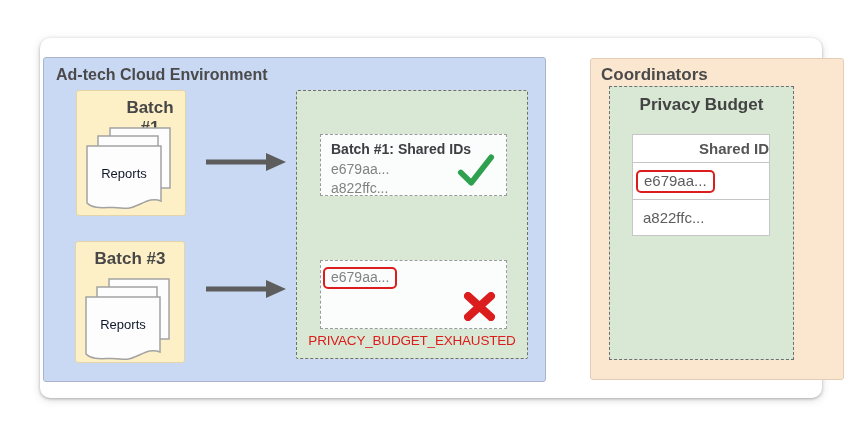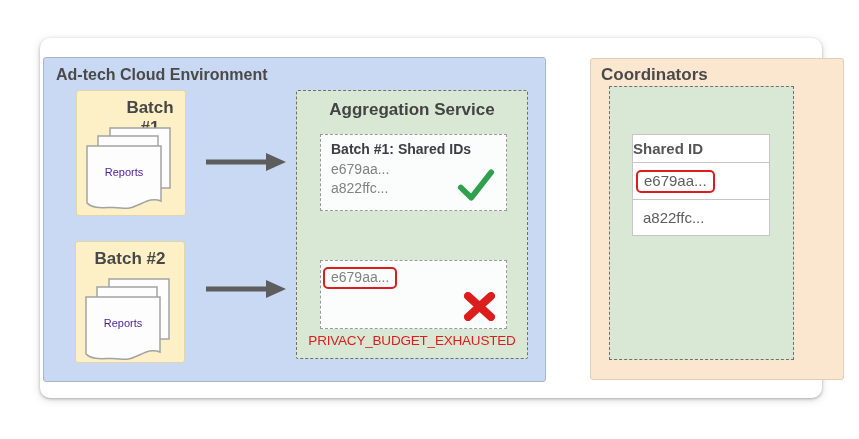--- a/index.html
+++ b/index.html
@@ -16,34 +16,34 @@
   .env-title { position:absolute; left:12px; top:8px; font-size:16px; font-weight:bold; color:#4a4a4a;text-align:center; }
 
   .batch { position:absolute; width:110px; background:var(--batch-fill);
            border:1px solid var(--batch-border); border-radius:3px; }
   .batch1 { left:32px; top:32px; height:126px;padding-left:38px; }
   .batch2 { left:31px; top:183px; height:122px; }
   .batch-title { text-align:center; margin-top:7px; font-size:17px; font-weight:bold; color:#474747; }
   .pages { position:absolute; left:8px; top:36px; width:98px; height:86px; }
   .pages svg { position:absolute; left:0; top:0; }
   .pages-label { position:absolute; left:2px; top:39px; width:74px; text-align:center;
-                 font-size:11px; color:#4c1d95; }
+                 font-size:13px; color:#0f172a; }
 
   .arrow { position:absolute; left:162px; width:80px; height:18px; }
   .arrow1 { top:95px; }
   .arrow2 { top:222px; }
 
   
   .agg { position:absolute; left:252px; top:32px; width:232px; height:269px;
          background:var(--service-fill); border:1.5px dashed var(--service-border); border-radius:2px; }
   .agg-title { text-align:center; margin-top:9px; font-size:17px; font-weight:bold; color:#434343; }
 
   .result { position:absolute; left:23px; width:187px; background:var(--result-fill);
             border:1.5px dashed #9a9a9a; padding:6px 0 0 10px; }
-  .result1 { top:43px; height:77px; }
+  .result1 { top:43px; height:62px; }
   .result2 { top:169px; height:69px; }
   .result-title { font-size:14px; font-weight:bold; color:#3c4043; margin-bottom:3px; white-space:nowrap; }
   .result-id { font-size:14px; color:#828282; line-height:19px; }
   .status-icon { position:absolute; right:11px; bottom:7px; }
 
   .red-box { display:inline-block; border:2.5px solid var(--error-red); border-radius:5px;
              padding:0 6px 1px 6px; margin-left:-8px; line-height:17px; }
 
   .error-label { position:absolute; left:0; right:0; top:242px; text-align:center;
                  font-size:13.5px; font-weight:normal; color:var(--error-red); letter-spacing:-0.2px; }
@@ -52,21 +52,21 @@
   .coord { position:absolute; left:550px; top:20px; width:254px; height:322px;
            background:var(--coordinators-fill); border:1px solid var(--coordinators-border); border-radius:3px;padding-left:24px; }
   .coord-title { position:absolute; left:10px; top:6px; font-size:17px; font-weight:bold; color:#4a4a4a; }
 
   .pb { position:absolute; left:18px; top:27px; width:185px; height:274px;
         background:var(--service-fill); border:1.5px dashed var(--service-border); }
   .pb-title { text-align:center; margin-top:8px; font-size:17px; font-weight:bold; color:#434343; }
 
   .sid-table { position:absolute; left:22px; top:47px; width:138px; background:#ffffff;
                border:1px solid #c6c6c6; }
-  .sid-th { height:28px; line-height:28px; text-align:left; font-size:15px; font-weight:bold;
+  .sid-th { height:28px; line-height:28px; text-align:right; font-size:15px; font-weight:bold;
             color:#555555; border-bottom:1px solid #c6c6c6; }
   .sid-td { height:36px; line-height:36px; padding-left:10px; font-size:15px; color:#5d5d5d; }
   .sid-td:last-child { border-top:1px solid #c6c6c6; }
   .sid-table .red-box { margin-left:-7px; padding:1px 6px 2px 6px; line-height:16px; }
 </style>
 </head>
 <body>
 
 <div class="canvas">
   <div class="card">
@@ -80,42 +80,41 @@
           <svg width="98" height="86" viewBox="0 0 98 86">
             <rect x="25" y="1" width="60" height="60" fill="#fdfdfe" stroke="#a3a3a3" stroke-width="1.5"></rect>
             <rect x="13" y="9" width="60" height="62" fill="#fdfdfe" stroke="#a3a3a3" stroke-width="1.5"></rect>
             <path d="M2 19 H76 V74 C62 68 52 84 36 81 C24 79 10 84 2 76 Z" fill="#fdfdfe" stroke="#a3a3a3" stroke-width="1.5"></path>
           </svg>
           <span class="pages-label">Reports</span>
         </div>
       </div>
 
       <div class="batch batch2">
-        <div class="batch-title">Batch #2</div>
+        <div class="batch-title">Batch #3</div>
         <div class="pages">
           <svg width="98" height="86" viewBox="0 0 98 86">
             <rect x="25" y="1" width="60" height="60" fill="#fdfdfe" stroke="#a3a3a3" stroke-width="1.5"></rect>
             <rect x="13" y="9" width="60" height="62" fill="#fdfdfe" stroke="#a3a3a3" stroke-width="1.5"></rect>
             <path d="M2 19 H76 V74 C62 68 52 84 36 81 C24 79 10 84 2 76 Z" fill="#fdfdfe" stroke="#a3a3a3" stroke-width="1.5"></path>
           </svg>
           <span class="pages-label">Reports</span>
         </div>
       </div>
 
       <svg class="arrow arrow1" viewBox="0 0 80 18">
         <line x1="0" y1="9" x2="62" y2="9" stroke="#5d5d5d" stroke-width="5"></line>
         <polygon points="60,0 80,9 60,18" fill="#5d5d5d"></polygon>
       </svg>
       <svg class="arrow arrow2" viewBox="0 0 80 18">
         <line x1="0" y1="9" x2="62" y2="9" stroke="#5d5d5d" stroke-width="5"></line>
         <polygon points="60,0 80,9 60,18" fill="#5d5d5d"></polygon>
       </svg>
 
       <div class="agg">
-        <div class="agg-title">Aggregation Service</div>
 
         <div class="result result1">
           <div class="result-title">Batch #1: Shared IDs</div>
           <div class="result-id">e679aa...</div>
           <div class="result-id">a822ffc...</div>
           <svg class="status-icon" width="38" height="35" viewBox="0 0 40 36">
             <path d="M4 20 L15 31 L36 4" fill="none" stroke="#2fa14e" stroke-width="6" stroke-linecap="round" stroke-linejoin="round"></path>
           </svg>
         </div>
 
@@ -129,20 +128,21 @@
         </div>
 
         <div class="error-label">PRIVACY_BUDGET_EXHAUSTED</div>
       </div>
     </section>
 
     <section class="coord">
       <div class="coord-title">Coordinators</div>
 
       <div class="pb">
+        <div class="pb-title">Privacy Budget</div>
 
         <div class="sid-table">
           <div class="sid-th">Shared ID</div>
           <div class="sid-td">
             <span class="red-box">e679aa...</span>
           </div>
           <div class="sid-td">a822ffc...</div>
         </div>
       </div>
     </section>

